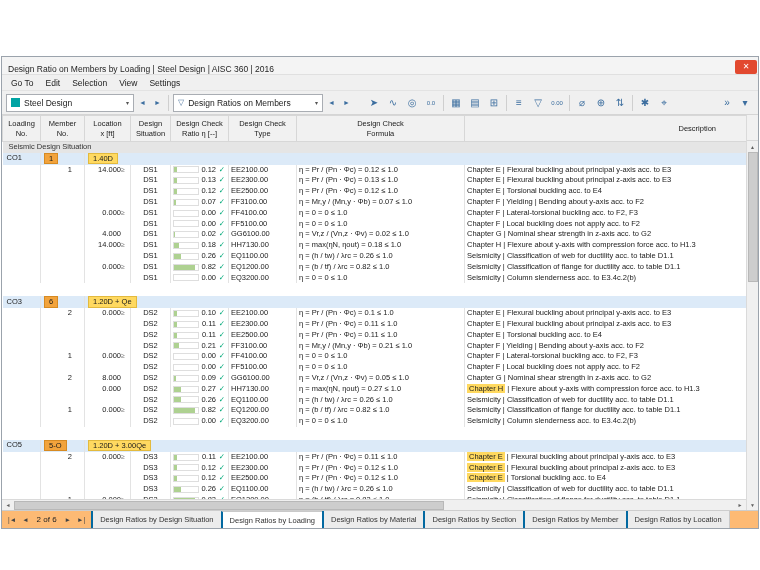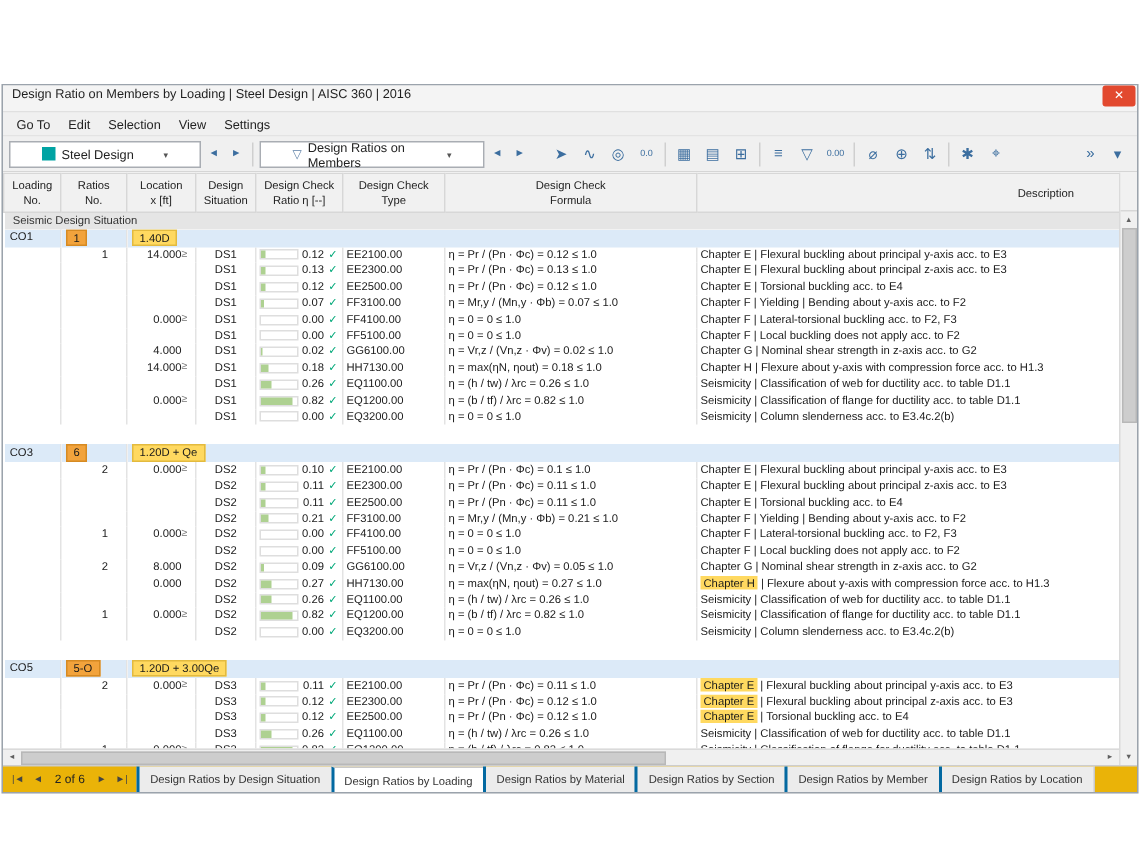--- a/index.html
+++ b/index.html
@@ -3,36 +3,36 @@
 <meta charset="utf-8">
 <style>
   * { margin:0; padding:0; box-sizing:border-box; }
   html,body { width:760px; height:570px; background:#fff; font-family:"Liberation Sans",sans-serif; overflow:hidden; }
   body { position:relative; }
 
   .window { position:absolute; top:56px; left:1px; width:758px; height:473px;
             border:1px solid #9ba3ac; background:#f0f0f0; display:flex; flex-direction:column; }
 
   
-  .titlebar { height:18px; display:flex; align-items:flex-start; background:#f4f4f4;
+  .titlebar { height:18px; display:flex; align-items:flex-end; background:#f4f4f4;
               border-bottom:1px solid #e0e0e0; padding-left:6px; flex:none; }
   .title { font-size:8.5px; color:#1f1f1f; white-space:nowrap; }
   .close-btn { margin-left:auto; width:22px; height:14px; margin-right:1px; background:#e2492f;
                color:#fff; font-size:8px; line-height:14px; text-align:center; border-radius:2px; cursor:default; }
 
   
   .menubar { height:16px; display:flex; align-items:center; background:#f0f0f0;
              border-bottom:1px solid #e3e3e3; padding-left:3px; flex:none; }
   .menu-item { font-size:8.5px; color:#222; padding:0 6px; }
 
   
   .toolbar { height:24px; display:flex; align-items:center; background:#f0f0f0;
              border-bottom:1px solid #d5d5d5; padding:0 4px; gap:2px; flex:none; }
   .dropdown { height:18px; background:#fff; border:1px solid #a9adb3; display:flex;
-              align-items:center; font-size:8.5px; padding:0 21px; gap:4px; color:#222; }
+              align-items:center; font-size:8.5px; padding:0 4px; gap:4px; color:#222; }
   .dd-module { width:128px; }
   .dd-table { width:150px; }
   .dd-arrow { margin-left:auto; font-size:6px; color:#555; }
   .mini-sq { width:9px; height:9px; background:#00a3a3; flex:none; }
   .mini-funnel { font-size:8px; color:#5b7fa6; flex:none; }
   .nav-arrow { width:13px; height:17px; display:flex; align-items:center; justify-content:center;
                font-size:7px; color:#3c6e9f; }
   .tb-sep { width:1px; height:16px; background:#cfcfcf; margin:0 2px; flex:none; }
   .tb-icons { display:flex; align-items:center; gap:1px; margin-left:10px; }
   .tb-icon { width:18px; height:18px; display:flex; align-items:center; justify-content:center;
@@ -81,21 +81,21 @@
   .vthumb { width:10px; height:130px; background:#cdcdcd; border:1px solid #b8b8b8; flex:none; }
   .vs-fill { flex:1; }
   .hscroll { height:11px; background:#f0f0f0; border-top:1px solid #dadada; display:flex;
              align-items:center; flex:none; }
   .h-arrow { width:12px; height:11px; display:flex; align-items:center; justify-content:center;
              font-size:5px; color:#606060; flex:none; }
   .hthumb { width:430px; height:9px; background:#cdcdcd; border:1px solid #b8b8b8; flex:none; }
   .hs-fill { flex:1; }
 
   
-  .footer { height:18px; background:#eab308; border-top:1px solid #cdcdcd; display:flex;
+  .footer { height:18px; background:#fdba74; border-top:1px solid #cdcdcd; display:flex;
             align-items:center; padding-left:3px; flex:none; }
   .pager-btn { font-size:6.5px; color:#444; padding:0 3px; }
   .pager-text { font-size:8px; color:#222; padding:0 5px; }
   .tabs { display:flex; align-items:stretch; height:100%; margin-left:4px; }
   .tab { font-size:7.5px; color:#333; padding:0 7px; border-left:2px solid #0369a1;
          border-right:1px solid #c9c9c9; display:flex; align-items:center; background:#ececec; margin-left:-1px; }
   .tab.active { background:#fff; border-top:1px solid #c9c9c9; }
 </style>
 </head>
 <body>
@@ -172,21 +172,21 @@
               <col style="width:168px">
               <col style="width:282px">
           </colgroup>
           <thead>
               <tr id="hrow">
                 <th>
                   <div class="h1">Loading</div>
                   <div class="h2">No.</div>
                 </th>
                 <th>
-                  <div class="h1">Ratios</div>
+                  <div class="h1">Member</div>
                   <div class="h2">No.</div>
                 </th>
                 <th>
                   <div class="h1">Location</div>
                   <div class="h2">x [ft]</div>
                 </th>
                 <th>
                   <div class="h1">Design</div>
                   <div class="h2">Situation</div>
                 </th>

